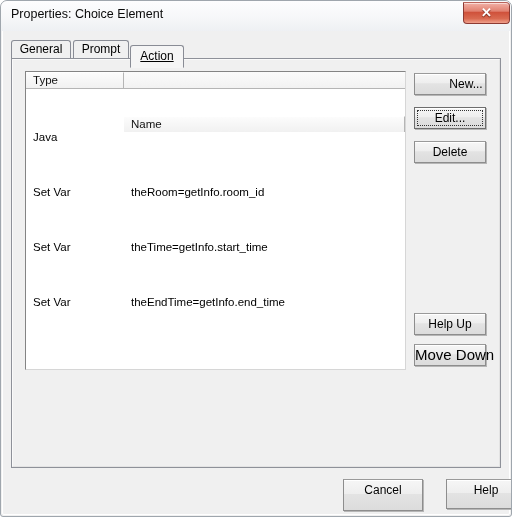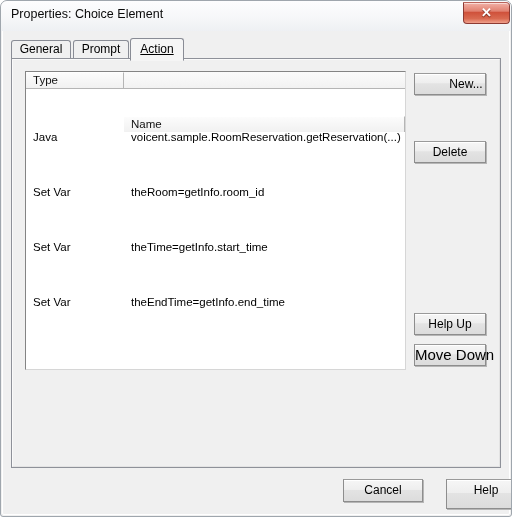--- a/index.html
+++ b/index.html
@@ -95,21 +95,21 @@
     border-bottom: none;
     border-radius: 3px 3px 0 0;
     font-size: 12px;
     color: #000;
     line-height: 17px;
     text-align: center;
     cursor: default;
     white-space: nowrap;
   }
   .tab.selected {
-    top: 0px;
+    top: 7px;
     height: 23px;
     line-height: 20px;
     background: #f5f5f5;
     border: 1px solid #898c95;
     border-bottom: 1px solid #f5f5f5;
     z-index: 5;
     text-decoration: underline;
   }
   #tab-general { left: 0px;  width: 60px; }
   #tab-prompt  { left: 62px; width: 56px; }
@@ -227,21 +227,21 @@
   }
   #btn-new       { left: 413px; top: 72px;  width: 72px; height: 22px; padding-left: 32px; }
   #btn-edit      { left: 413px; top: 106px; width: 72px; height: 22px; }
   #btn-delete    { left: 413px; top: 140px; width: 72px; height: 22px; }
   #btn-moveup    { left: 413px; top: 312px; width: 72px; height: 22px; }
   #btn-movedown  { left: 413px; top: 343px; width: 72px; height: 22px; }
   #btn-movedown .label { font-size: 15px; }
 
   
   #btn-ok     { left: 258px; top: 478px; width: 80px; height: 23px; margin-top: 46px; }
-  #btn-cancel { left: 342px; top: 478px; width: 80px; height: 23px; }
+  #btn-cancel { left: 342px; top: 478px; width: 80px; height: 32px; }
   #btn-help   { left: 426px; top: 478px; width: 80px; height: 30px; margin-left: 19px; }
   #btn-ok .label, #btn-cancel .label, #btn-help .label { line-height: 21px; }
 </style>
 </head>
 <body>
 
 <div id="window">
   <div id="window-inner-glow"></div>
 
   <div id="titlebar">
@@ -262,40 +262,43 @@
   </div>
 
   <div id="listview">
     <div id="listview-header">
       <div class="col-header" id="col-type">Type</div>
       <div class="col-header" id="col-name">Name</div>
     </div>
     <div id="listview-body">
       <div class="list-row">
         <span class="cell-type">Java</span>
-        <span class="cell-name">voicent.sample.RoomReservation.getReservation(...)</span>
       </div>
       <div class="list-row">
         <span class="cell-type">Set Var</span>
         <span class="cell-name">theRoom=getInfo.room_id</span>
       </div>
       <div class="list-row">
         <span class="cell-type">Set Var</span>
         <span class="cell-name">theTime=getInfo.start_time</span>
       </div>
       <div class="list-row">
         <span class="cell-type">Set Var</span>
         <span class="cell-name">theEndTime=getInfo.end_time</span>
       </div>
     </div>
   </div>
 
   <div class="btn" id="btn-new">
     <span class="label">New...</span>
   </div>
+  <div class="btn focused" id="btn-edit">
+    <span class="label">Edit...</span>
+    <span class="focus-ring"></span>
+  </div>
   <div class="btn" id="btn-delete">
     <span class="label">Delete</span>
   </div>
   <div class="btn" id="btn-moveup">
     <span class="label">Help Up</span>
   </div>
   <div class="btn" id="btn-movedown">
     <span class="label">Move Down</span>
   </div>
 

